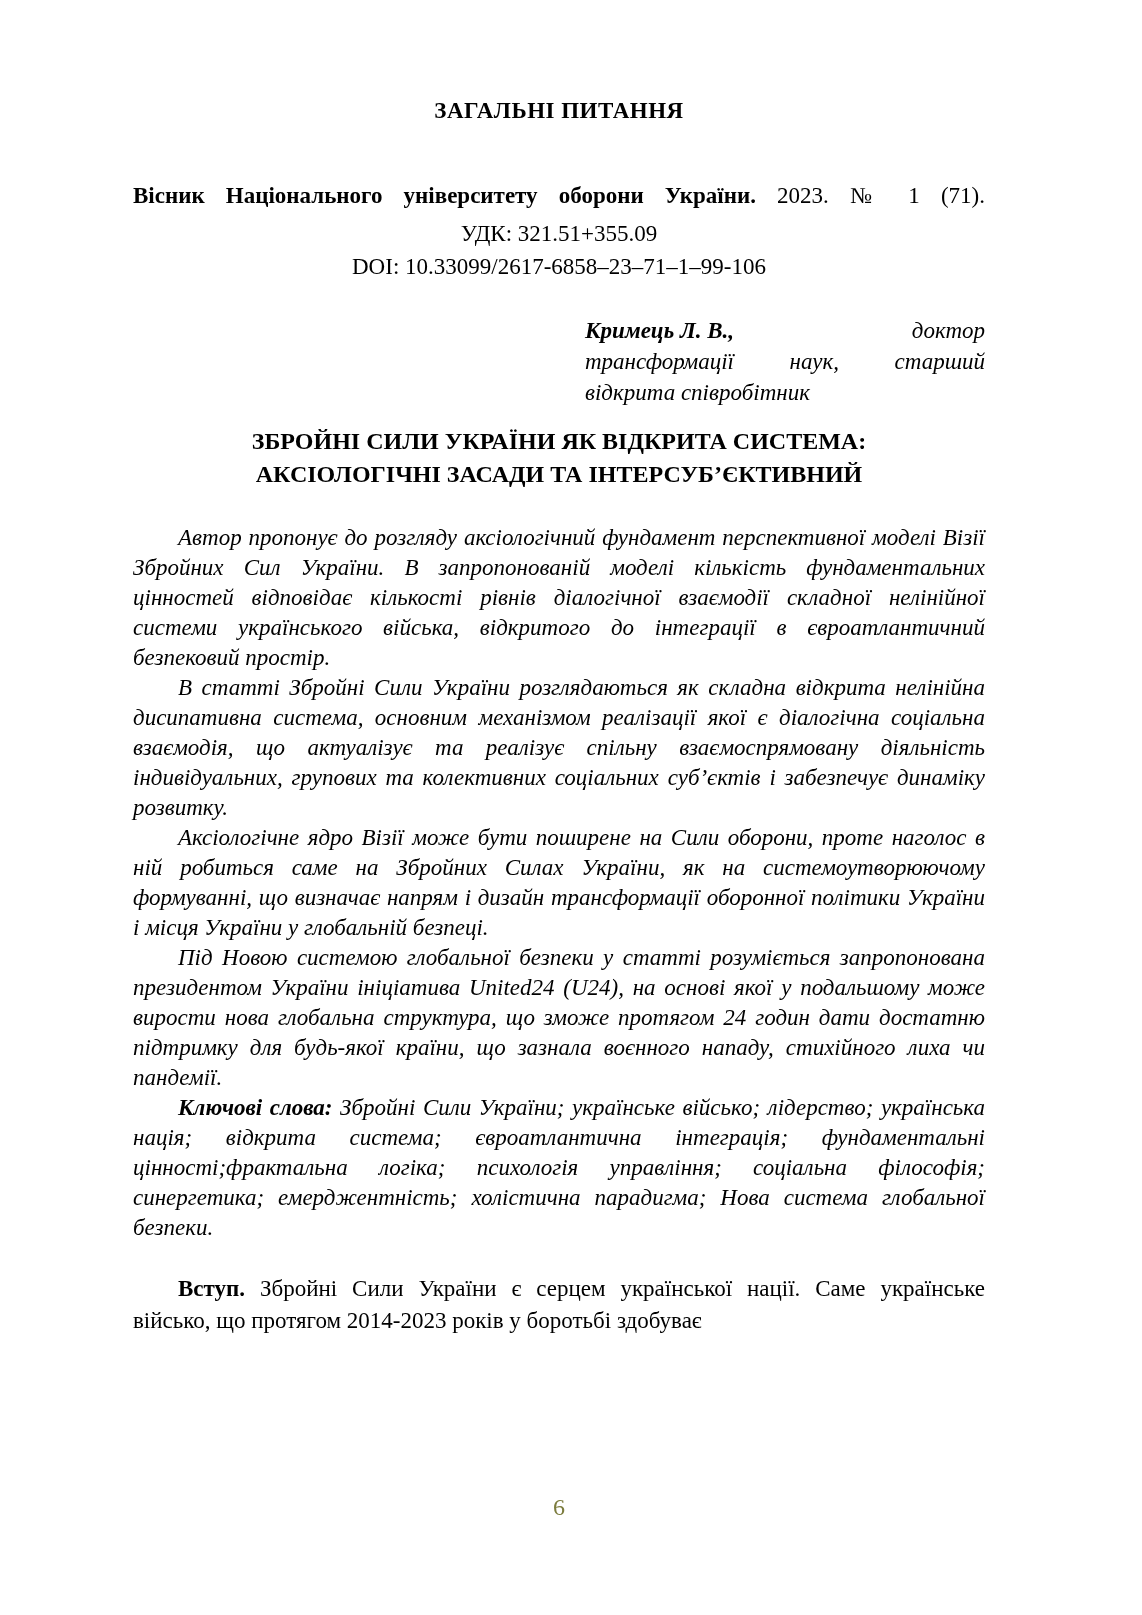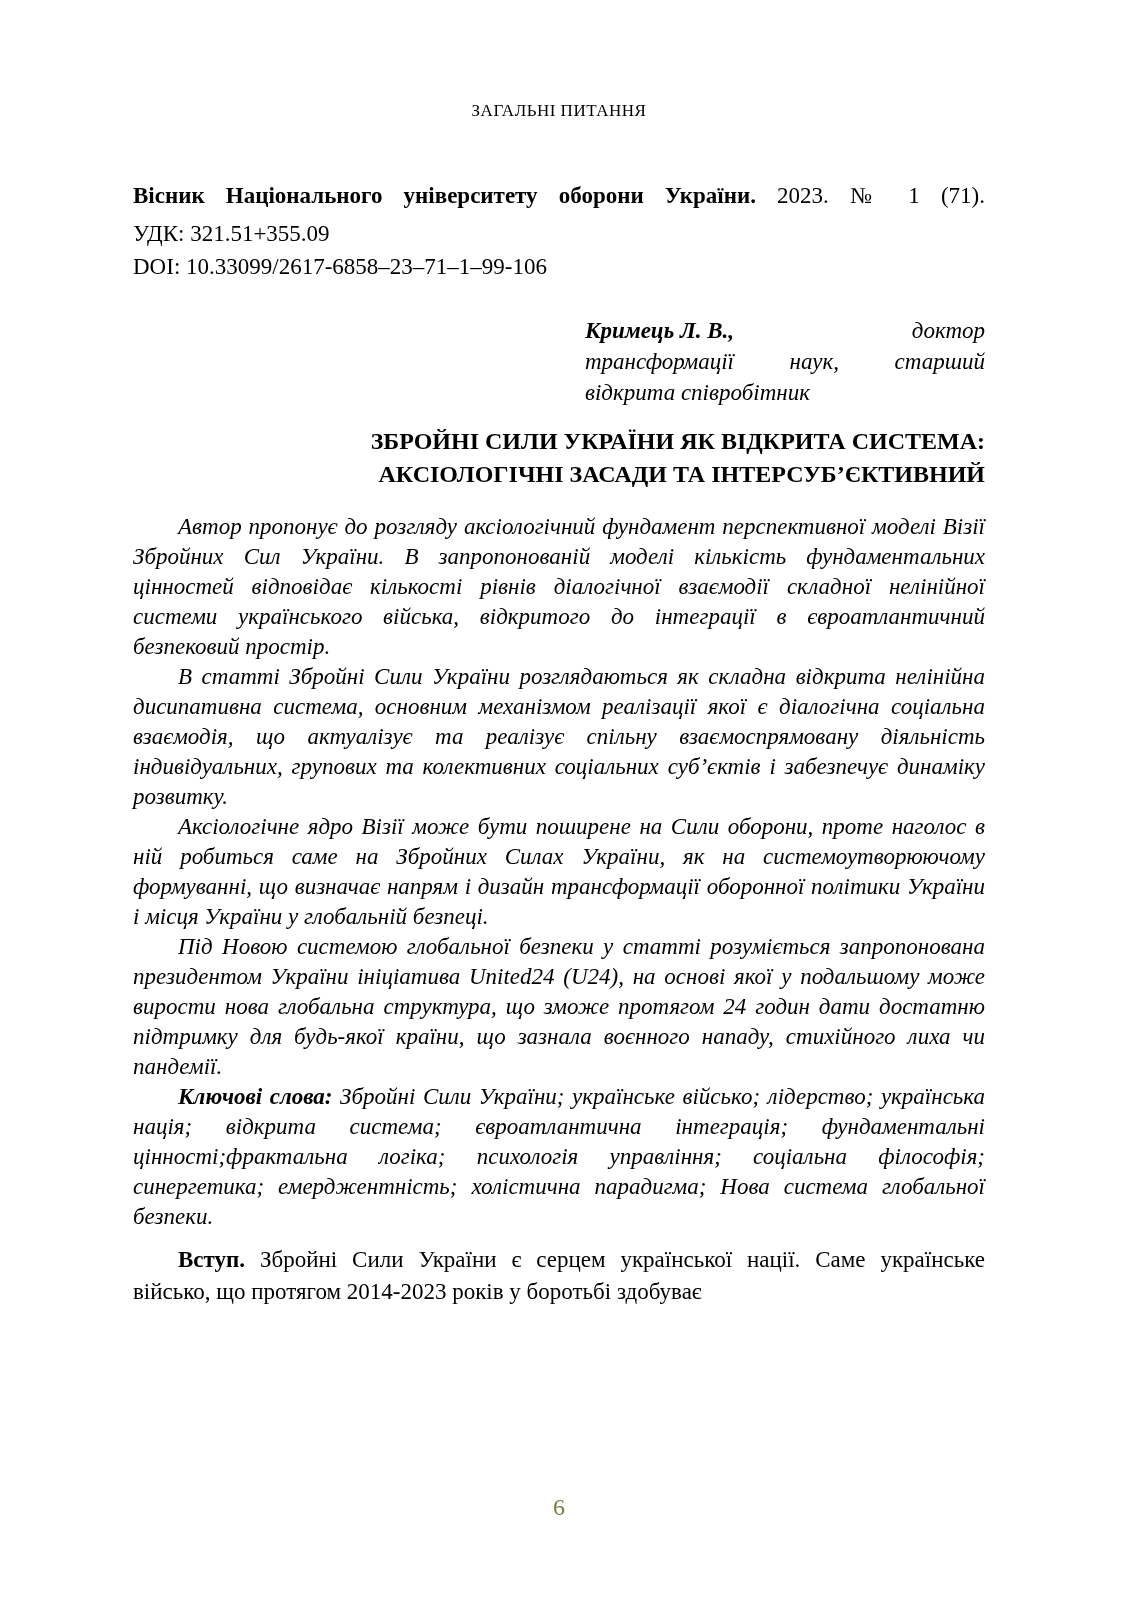--- a/index.html
+++ b/index.html
@@ -13,76 +13,77 @@
     height: 1615px;
     box-sizing: border-box;
     background: #ffffff;
     color: #000000;
     padding: 95px 157px 0 133px;
     font-family: "Liberation Serif", "DejaVu Serif", serif;
     overflow: hidden;
   }
   .section-header {
     text-align: center;
-    font-weight: normal;
-    font-size: 17px;
+    font-weight: bold;
+    font-size: 23px;
     line-height: 32px;
     letter-spacing: 0.5px;
     margin-bottom: 52px;
   }
   .citation {
     font-size: 23px;
     line-height: 34px;
     margin-bottom: 4px;
   }
   .citation .l1 {
     text-align: justify;
     text-align-last: justify;
   }
   .citation .bold { font-weight: bold; }
   .meta {
     font-size: 23px;
     line-height: 33px;
     margin-bottom: 32px;
+    text-align: center;
   }
   .author {
     width: 400px;
     margin-left: auto;
     font-style: italic;
     font-size: 23px;
     line-height: 31px;
     margin-bottom: 17px;
   }
   .author .l1 {
     display: flex;
     justify-content: space-between;
   }
   .author .name { font-weight: bold; }
   .author .l2 {
     text-align: justify;
     text-align-last: justify;
   }
   .article-title {
-    text-align: right;
+    text-align: center;
     font-weight: bold;
     font-size: 24px;
     line-height: 33px;
-    margin-bottom: 21px;
+    margin-bottom: 32px;
   }
   .abstract p {
     margin: 0;
     font-size: 23px;
     line-height: 30px;
     text-align: justify;
     text-indent: 45px;
     font-style: italic;
   }
   .kw-label { font-weight: bold; }
   .intro {
-    margin: 12px 0 0 0;
+    margin: 30px 0 0 0;
     font-size: 23px;
     line-height: 32px;
     text-align: justify;
     text-indent: 45px;
   }
   .intro .label { font-weight: bold; }
   .page-number {
     position: absolute;
     left: 133px;
     right: 157px;

